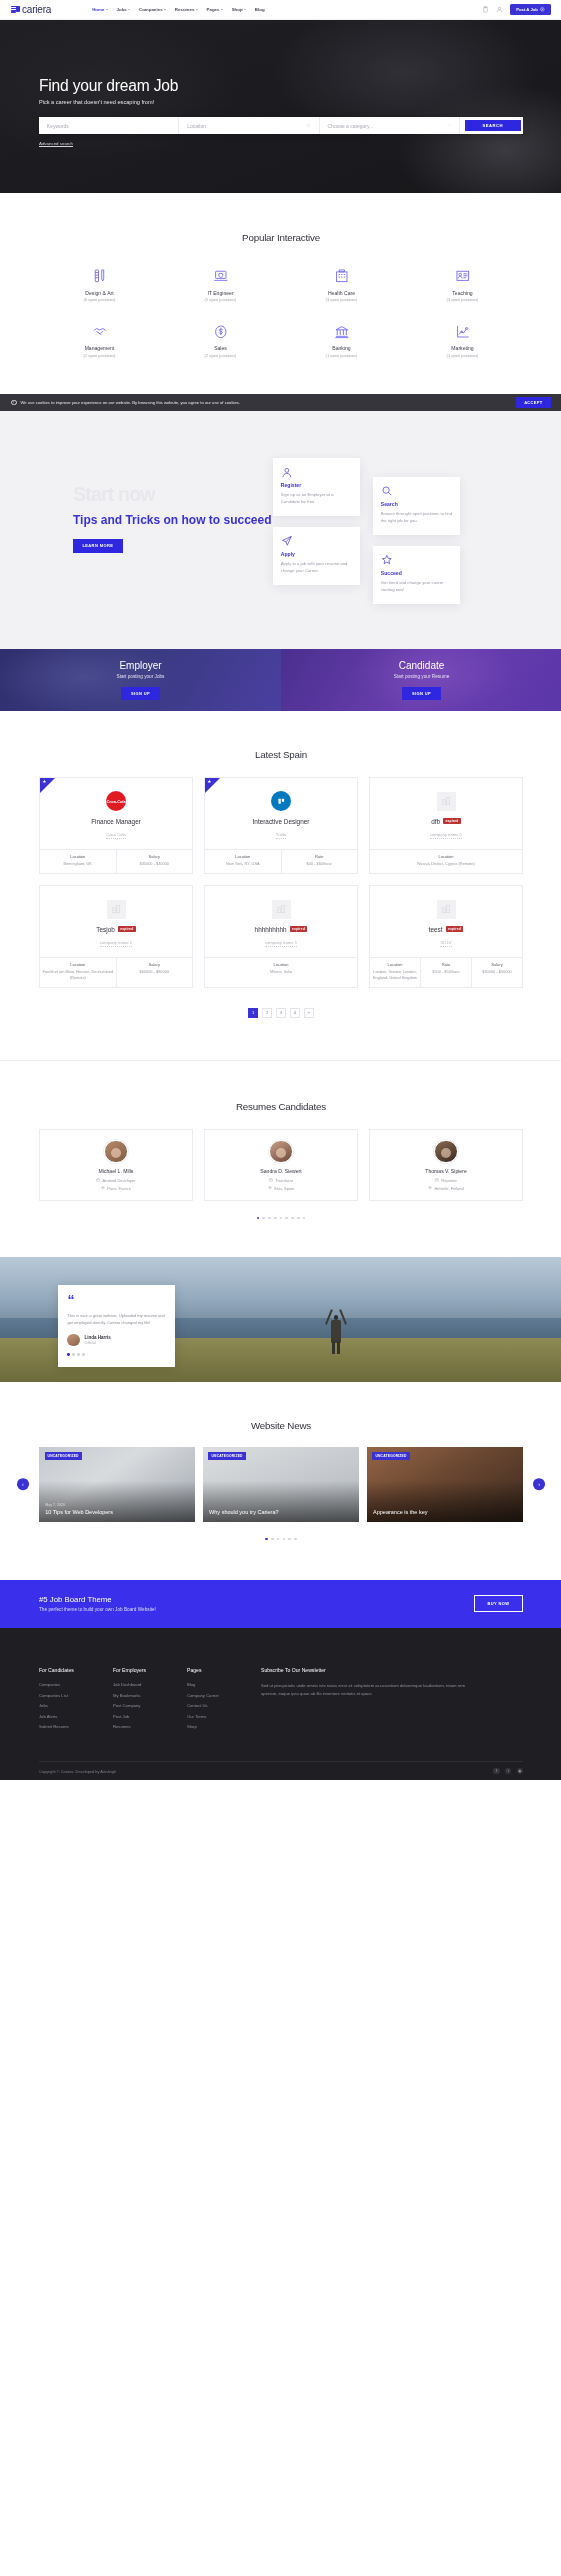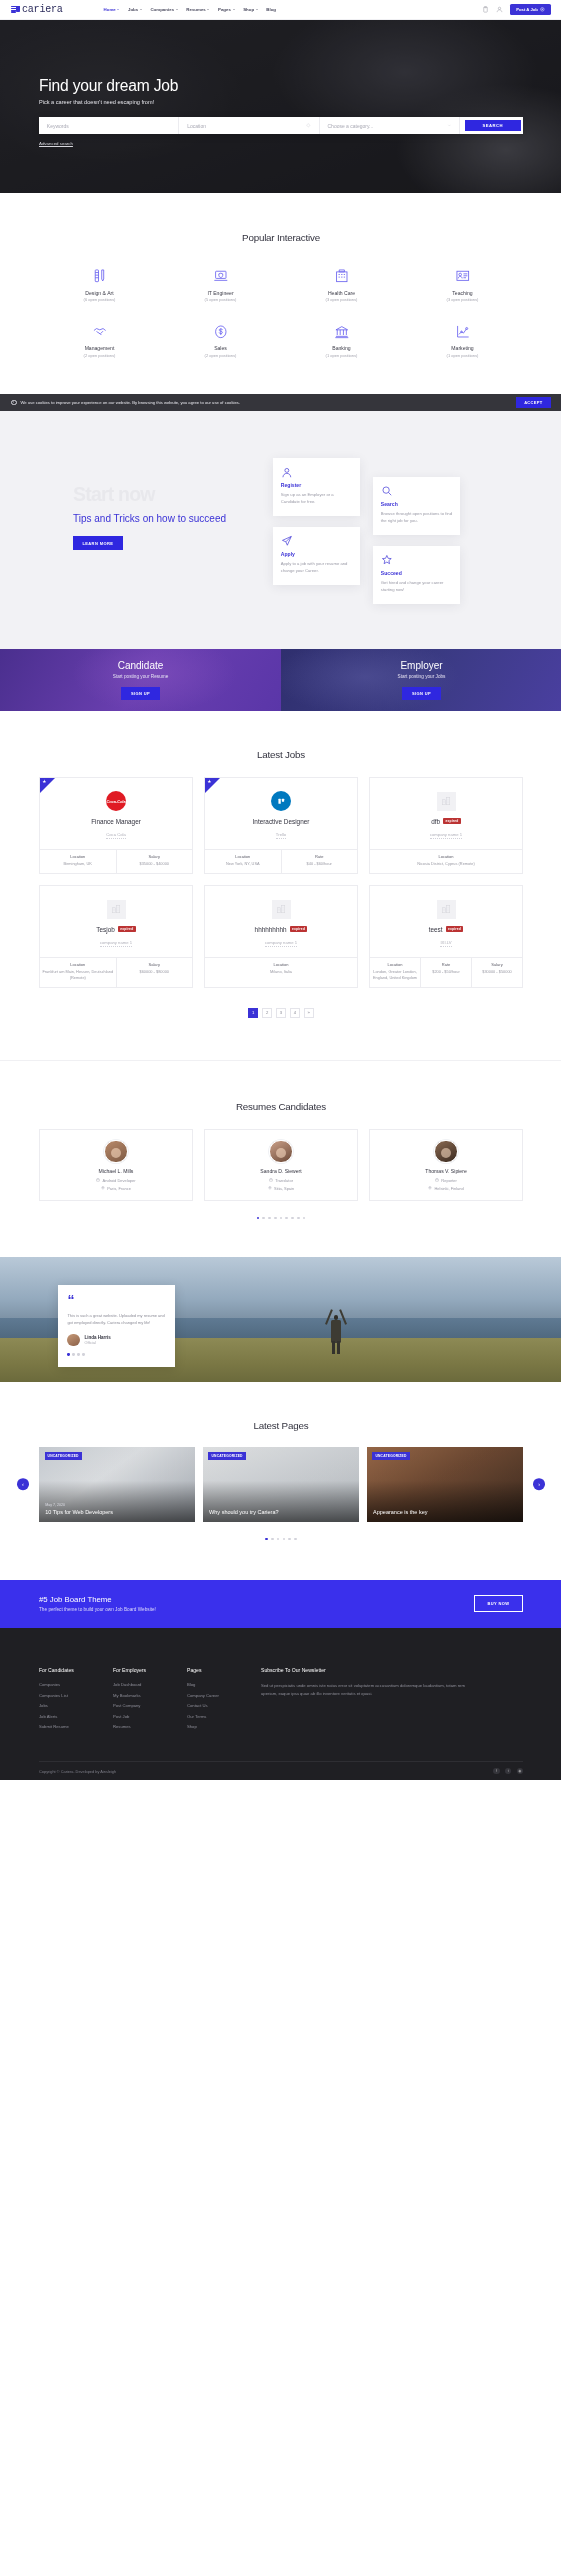--- a/index.html
+++ b/index.html
@@ -11,21 +11,21 @@
     -webkit-font-smoothing: antialiased;
   }
   .wrap { width: 562px; margin: 0 auto; position: relative; }
   .container { width: 484px; margin: 16px auto; }
 
   
   .header {
     height: 20px; background: #fff; display: flex; align-items: center;
     padding: 0 11px; border-bottom: 0.8px solid #f0f0f3;
   }
-  .logo { display: flex; align-items: center; gap: 1.6px; font-family: Liberation Mono, monospace; }
+  .logo { display: flex; align-items: center; gap: 1.6px; }
   .logo-mark { width: 9.4px; height: 8.6px; position: relative; }
   .logo-mark i { position: absolute; left: 0; height: 1.2px; background: #3b32d6; border-radius: 0.8px; }
   .logo-mark i:nth-child(1) { top: 0.4px; width: 8.6px; }
   .logo-mark i:nth-child(2) { top: 2.3px; width: 6.2px; }
   .logo-mark i:nth-child(3) { top: 4.3px; width: 8.6px; }
   .logo-mark i:nth-child(4) { top: 6.2px; width: 4.7px; }
   .logo-mark b { position: absolute; right: 0px; top: 0.8px; width: 4.7px; height: 6.2px; background: #3b32d6; border-radius: 0.8px; }
   .logo-text { font-size: 10px; color: #2a2a5a; letter-spacing: -0.2px; font-weight: 400; }
 
   .nav { display: flex; align-items: center; gap: 8.6px; margin-left: 41px; }
@@ -97,21 +97,21 @@
   }
 
   
   .startnow { background: #f2f2f5; padding: 22px 0 28px; position: relative; }
   .sn-grid { display: flex; gap: 0; }
   .sn-left { width: 234px; padding-left: 34px; position: relative; }
   .ghost {
     font-size: 19.5px; font-weight: 700; color: #e8e8ec; letter-spacing: -0.8px;
     margin-top: 34px; user-select: none;
   }
-  .sn-left h2 { font-size: 10px; color: #3b32d6; font-weight: 400; line-height: 1.45; margin-top: 6.2px; }
+  .sn-left h2 { font-size: 12px; color: #3b32d6; font-weight: 700; line-height: 1.45; margin-top: 6.2px; }
   .btn-learn {
     margin-top: 9.4px; display: inline-block; background: #2f27e0; color: #fff;
     font-size: 4px; font-weight: 700; padding: 4.7px 9.4px; letter-spacing: 0.4px; cursor: pointer;
   }
   .sn-right { flex: 1; position: relative; height: 156px; }
   .fcard {
     position: absolute; width: 87px; background: #fff; padding: 8.6px 7.8px 10px;
     box-shadow: 0 2.3px 11px rgba(40,40,70,.09);
   }
   .fcard .fi { height: 13.3px; display: flex; align-items: flex-start; }
@@ -529,35 +529,35 @@
             </div>
           <h4>Succeed</h4>
           <p>Get hired and change your career starting now!</p>
         </div>
 
       </div>
     </div>
   </div>
 
   <div class="banners">
+    <div class="bn bn-emp">
+      <h3>Employer</h3>
+      <p>Start posting your Jobs</p>
+      <div class="btn-signup">SIGN UP</div>
+    </div>
     <div class="bn bn-can">
       <h3>Candidate</h3>
       <p>Start posting your Resume</p>
       <div class="btn-signup">SIGN UP</div>
     </div>
-    <div class="bn bn-emp">
-      <h3>Employer</h3>
-      <p>Start posting your Jobs</p>
-      <div class="btn-signup">SIGN UP</div>
-    </div>
   </div>
 
   <div class="jobs">
     <div class="container">
-      <div class="sec-title">Latest Jobs</div>
+      <div class="sec-title">Latest Spain</div>
       <div class="job-grid">
 
         <div class="jcard">
           <div class="ribbon"></div>
           <div class="ribbon-star">★</div>
           <div class="jbody">
             <div class="logo-box">
               <div class="logo-circle" style="background:#e01b24;font-style:italic;font-size:3.9px">Coca-Cola</div>
             </div>
             <div class="jtitle">
@@ -839,21 +839,21 @@
         <span class="d on"></span>
         <span class="d"></span>
         <span class="d"></span>
         <span class="d"></span>
       </div>
     </div>
   </div>
 
   <div class="news">
     <div class="container">
-      <div class="sec-title">Latest Pages</div>
+      <div class="sec-title">Website News</div>
       <div class="news-grid">
         <div class="arrow left">‹</div>
         <div class="arrow right">›</div>
 
         <div class="ncard n1">
           <div class="img"></div>
           <div class="ntag">UNCATEGORIZED</div>
           <div class="nbot">
             <div class="ndate">May 7, 2020</div>
             <div class="ntitle">10 Tips for Web Developers</div>

